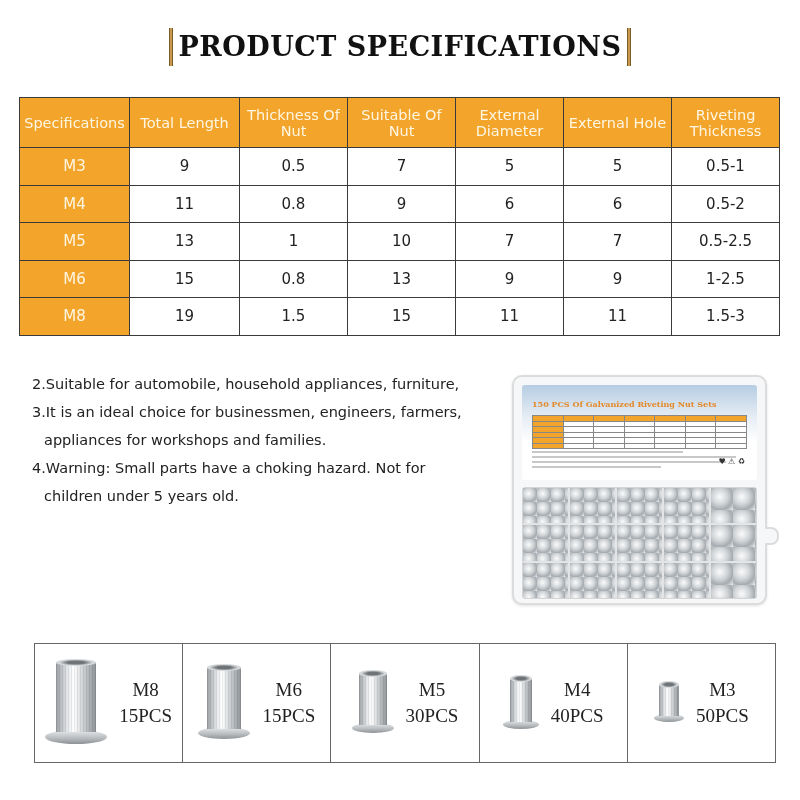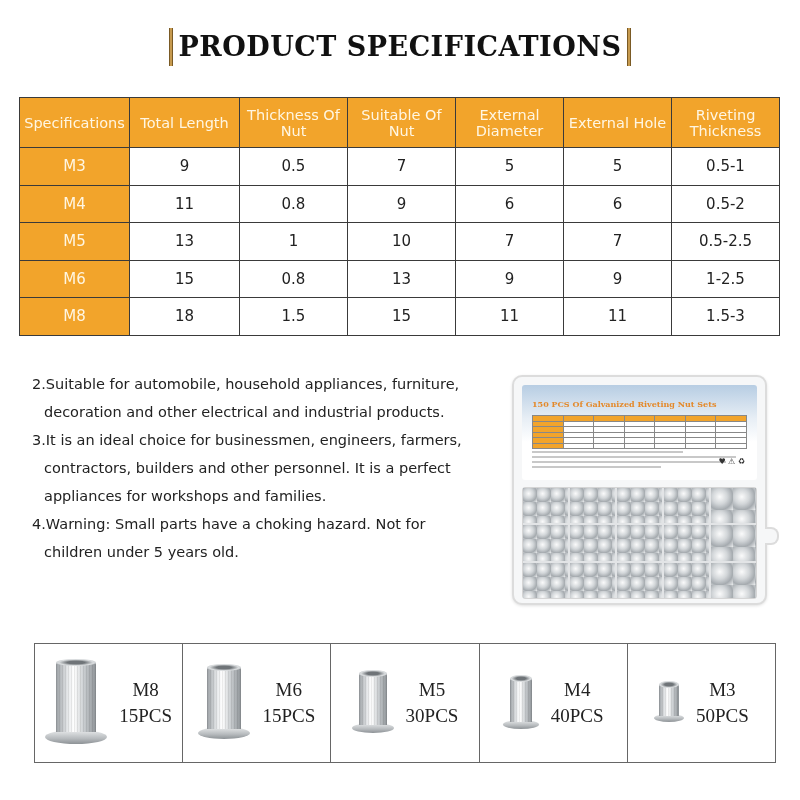--- a/index.html
+++ b/index.html
@@ -177,40 +177,38 @@
       <td class="spec-cell">M6</td>
       <td>15</td>
       <td>0.8</td>
       <td>13</td>
       <td>9</td>
       <td>9</td>
       <td>1-2.5</td>
     </tr>
     <tr>
       <td class="spec-cell">M8</td>
-      <td>18</td>
+      <td>19</td>
       <td>1.5</td>
       <td>15</td>
       <td>11</td>
       <td>11</td>
       <td>1.5-3</td>
     </tr>
   </tbody>
 </table>
 
 <div class="features">
   <div class="feature">
   </div>
   <div class="feature">
     <span>2.Suitable for automobile, household appliances, furniture,</span>
-    <span class="cont" style="padding-left:12px">decoration and other electrical and industrial products.</span>
   </div>
   <div class="feature">
     <span>3.It is an ideal choice for businessmen, engineers, farmers,</span>
-    <span class="cont" style="padding-left:12px">contractors, builders and other personnel. It is a perfect</span>
     <span class="cont" style="padding-left:12px">appliances for workshops and families.</span>
   </div>
   <div class="feature">
     <span>4.Warning: Small parts have a choking hazard. Not for</span>
     <span class="cont" style="padding-left:12px">children under 5 years old.</span>
   </div>
 </div>
 
 <div class="product-box">
   <div class="box-lid">

